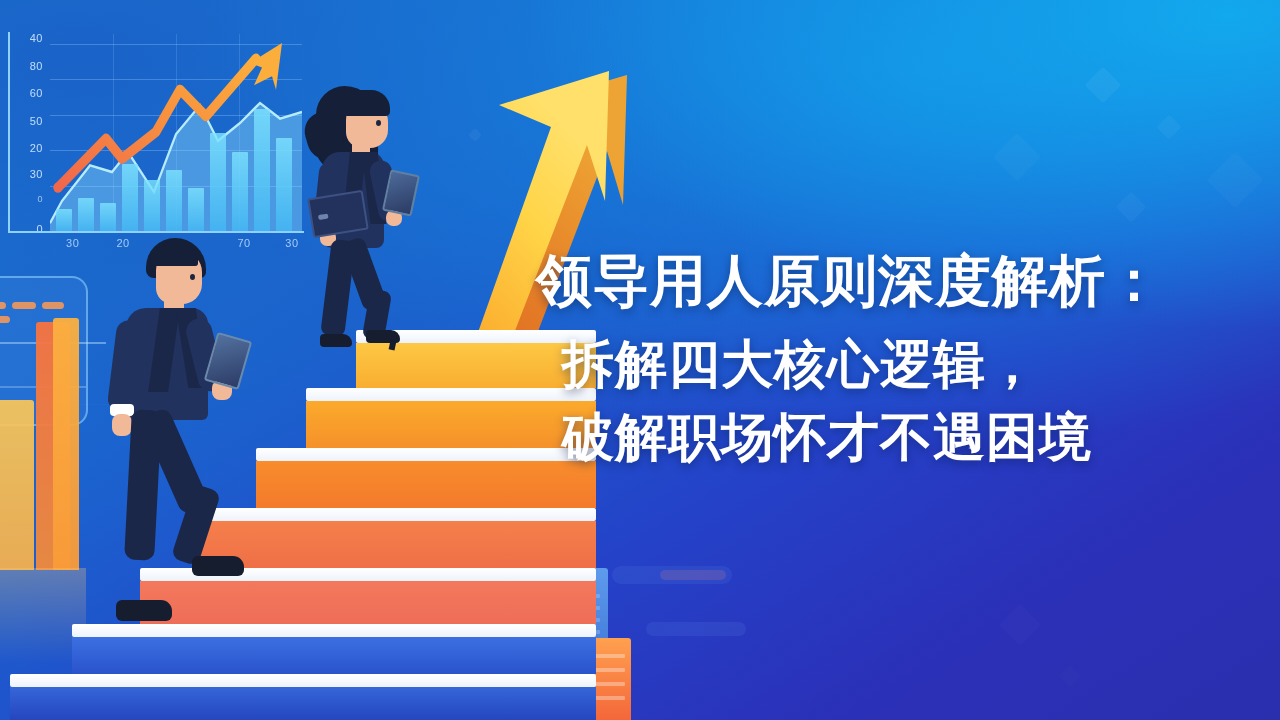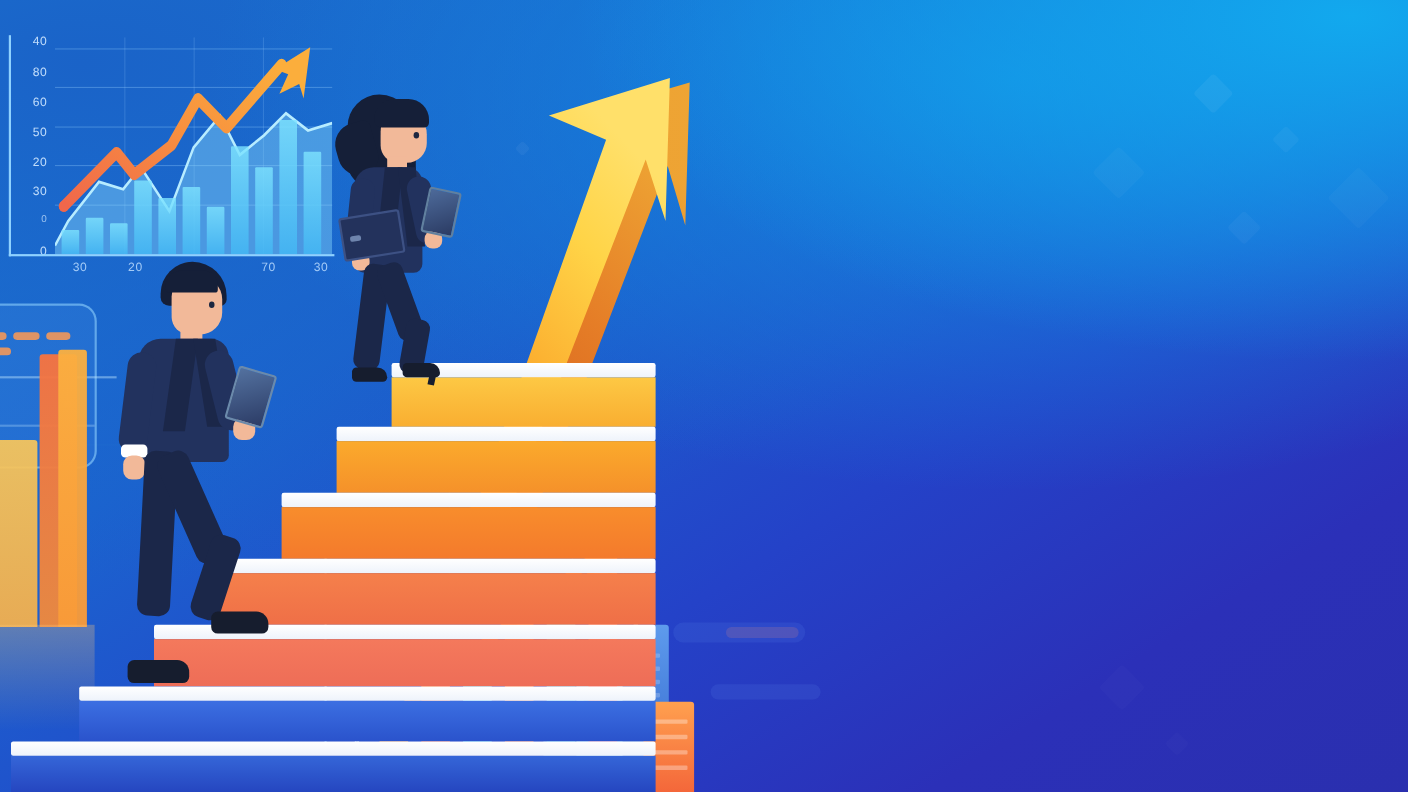--- a/index.html
+++ b/index.html
@@ -421,14 +421,19 @@
          border:2px solid #6b8aab;"></div>
 
     <div class="suitD" style="position:absolute;left:24px;top:172px;width:30px;height:150px;border-radius:10px;transform:rotate(3deg);"></div>
     <div class="suitD" style="position:absolute;left:56px;top:170px;width:30px;height:106px;border-radius:10px;transform:rotate(-24deg);"></div>
     <div class="suitD" style="position:absolute;left:78px;top:248px;width:28px;height:78px;border-radius:10px;transform:rotate(18deg);"></div>
 
     <div class="shoe" style="position:absolute;left:88px;top:318px;width:52px;height:20px;border-radius:6px 11px 6px 6px;"></div>
     <div class="shoe" style="position:absolute;left:12px;top:362px;width:56px;height:21px;border-radius:6px 11px 6px 6px;"></div>
   </div>
 
+  <div class="title">
+    <div class="t-line1">领导用人原则深度解析：</div>
+    <div class="t-line2">拆解四大核心逻辑，</div>
+    <div class="t-line3">破解职场怀才不遇困境</div>
+  </div>
 
 </div>
 
 </body></html>

